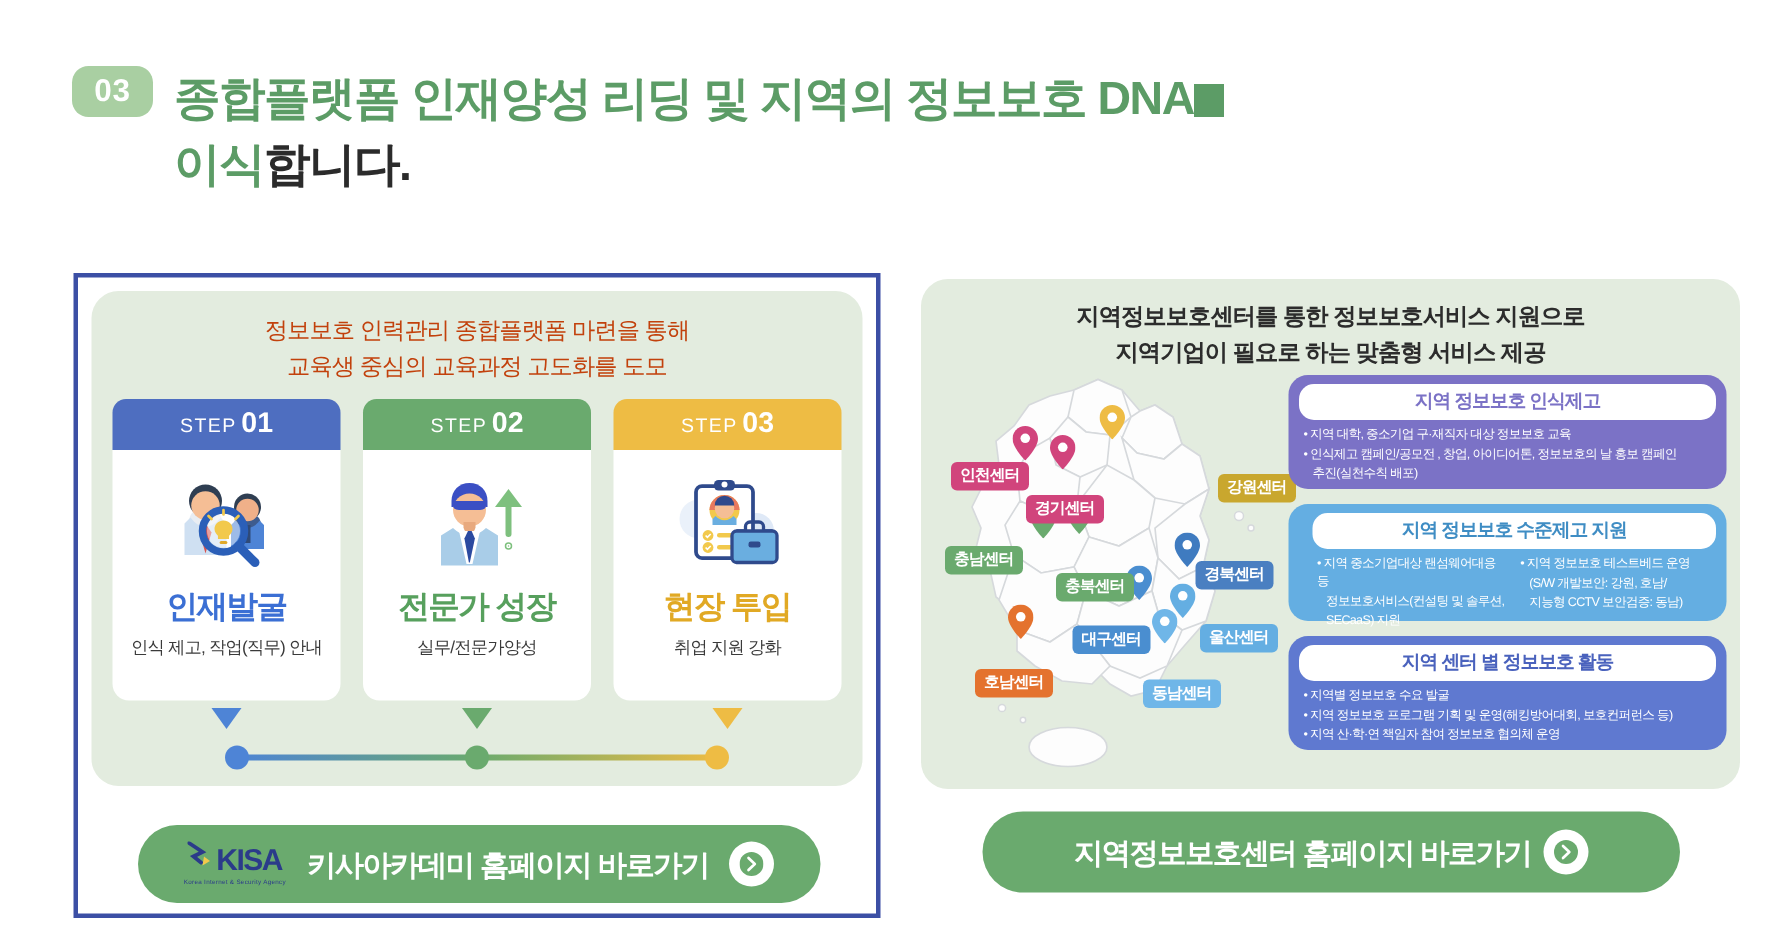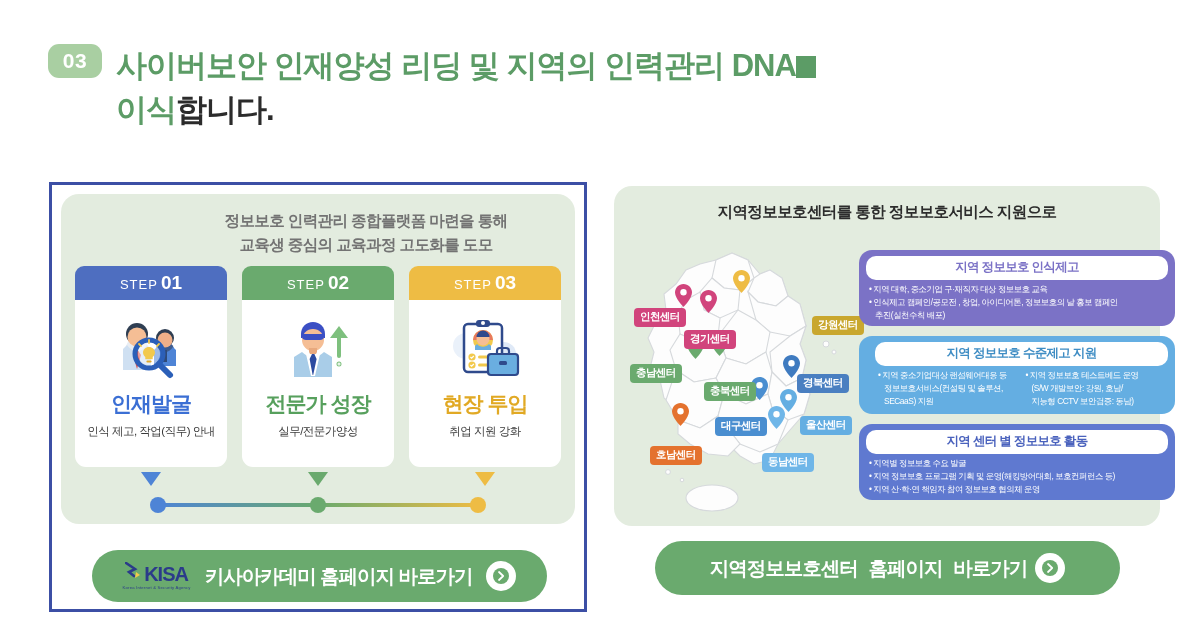--- a/index.html
+++ b/index.html
@@ -78,25 +78,24 @@
     border-radius: 18px;
     box-sizing: border-box;
   }
   .left-heading {
     position: absolute;
     left: 0;
     top: 15px;
     width: 100%;
     text-align: center;
     font-size: 15.5px;
-    font-weight: bold;
+    font-weight: normal;
     line-height: 1.55;
-    color: #737373;
+    color: #c2410c;
     letter-spacing: -0.6px;
-    padding-left: 48px;
   }
 
   
   .steps {
     position: absolute;
     left: 14px;
     top: 72px;
     width: 486px;
     height: 205px;
     display: flex;
@@ -290,21 +289,21 @@
     padding: 2px 6px 3px;
     border-radius: 4px;
     white-space: nowrap;
     letter-spacing: -0.6px;
   }
 
   
   .info-box {
     position: absolute;
     left: 245px;
-    width: 316px;
+    width: 292px;
     border-radius: 13px;
     box-sizing: border-box;
     padding: 6px 7px 8px;
   }
   .info-title {
     background: #ffffff;
     border-radius: 10px;
     text-align: center;
     font-size: 12.5px;
     font-weight: bold;
@@ -337,28 +336,27 @@
     top: 541px;
     width: 465px;
     height: 54px;
     background: #6aaa6e;
     border-radius: 27px;
     display: flex;
     align-items: center;
     justify-content: center;
     gap: 8px;
     cursor: pointer;
-    font-family: Liberation Mono, monospace;
   }
 </style>
 </head>
 <body>
 
 <div class="title-row">
-  <span class="badge">03</span><span class="title-text"><span class="title-hl">사이버보안 인재양성 리딩 및 지역의 인력관리 DNA</span><span class="title-block"></span><br><span class="title-hl">이식</span><span>합니다.</span></span>
+  <span class="badge">03</span><span class="title-text"><span class="title-hl">종합플랫폼 인재양성 리딩 및 지역의 정보보호 DNA</span><span class="title-block"></span><br><span class="title-hl">이식</span><span>합니다.</span></span>
 </div>
 
 <div class="left-card">
   <div class="left-inner">
 
     <div class="left-heading">
       <span>정보보호 인력관리 종합플랫폼 마련을 통해</span><br>
       <span>교육생 중심의 교육과정 고도화를 도모</span>
     </div>
 
@@ -487,20 +485,21 @@
         <circle cx="8" cy="8" r="8" fill="#6aaa6e"></circle>
         <path d="M6 4l4.2 4L6 12" fill="none" stroke="#ffffff" stroke-width="1.8" stroke-linecap="round" stroke-linejoin="round"></path>
       </svg>
     </span>
   </div>
 </div>
 
 <div class="right-panel">
   <div class="right-heading">
     <span>지역정보보호센터를 통한 정보보호서비스 지원으로</span><br>
+    <span>지역기업이 필요로 하는 맞춤형 서비스 제공</span>
   </div>
 
   <div class="map-wrap">
     <svg width="248" height="270" viewBox="0 0 248 270">
       <g fill="#fdfdfd" stroke="#d6d9dc" stroke-width="1.1">
         <path d="M96 12 L112 5 L128 12 L140 26 L150 22 L162 30 L168 48 L180 56 L186 78 L180 96 L186 112 L182 130 L190 146 L184 166 L170 182 L158 196 L150 212 L134 216 L120 208 L108 196 L96 190 L86 196 L74 190 L62 176 L54 158 L44 150 L40 132 L30 120 L34 104 L28 90 L36 74 L46 62 L44 46 L56 36 L66 22 L80 16 Z"></path>
         <path d="M96 12 L112 5 L128 12 L134 30 L120 42 L104 40 L92 30 Z"></path>
         <path d="M134 30 L140 26 L150 22 L162 30 L168 48 L156 58 L138 54 L128 44 Z"></path>
         <path d="M92 30 L104 40 L120 42 L118 62 L100 70 L84 62 L80 44 Z"></path>
         <path d="M128 44 L138 54 L156 58 L168 48 L180 56 L186 78 L170 88 L150 84 L136 72 Z"></path>

